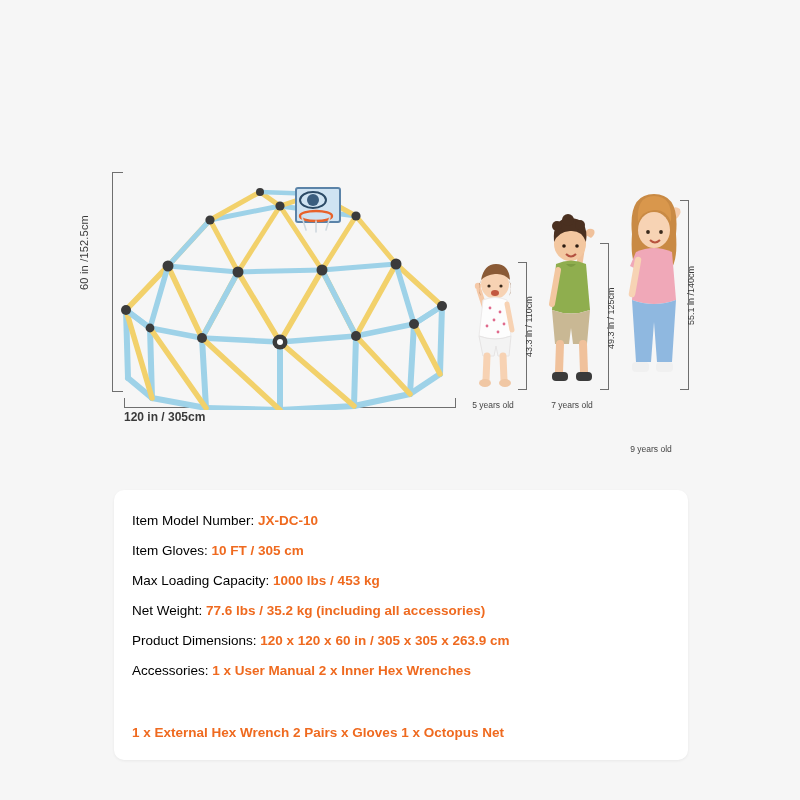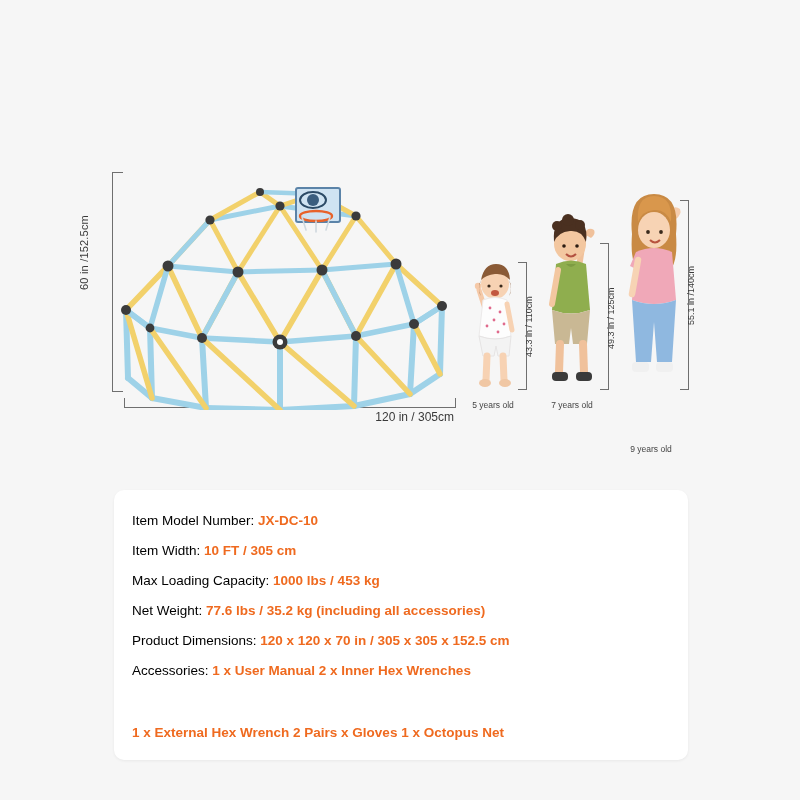--- a/index.html
+++ b/index.html
@@ -44,21 +44,21 @@
   
   .w-bracket{
     position:absolute;left:124px;top:398px;
     width:330px;height:9px;
     border-bottom:1.5px solid #6f6f6f;
     border-left:1.5px solid #6f6f6f;
     border-right:1.5px solid #6f6f6f;
   }
   .w-label{
     position:absolute;left:124px;top:410px;width:330px;
-    text-align:right;font-size:12px;color:#3a3a3a;
+    text-align:left;font-size:12px;color:#3a3a3a;font-weight:bold;
   }
 
   .dome{
     position:absolute;left:110px;top:160px;
     width:360px;height:250px;
   }
 
   
   .kid{position:absolute;}
   .kid-cap{
@@ -335,33 +335,33 @@
   </div>
 
   <div class="card">
     <div class="spec">
 
       <div class="row">
         <span class="lbl">Item Model Number: </span><span class="val">JX-DC-10</span>
       </div>
 
       <div class="row">
-        <span class="lbl">Item Width: </span><span class="val">10 FT / 305 cm</span>
+        <span class="lbl">Item Gloves: </span><span class="val">10 FT / 305 cm</span>
       </div>
 
       <div class="row">
         <span class="lbl">Max Loading Capacity: </span><span class="val">1000 lbs / 453 kg</span>
       </div>
 
       <div class="row">
         <span class="lbl">Net Weight: </span><span class="val">77.6 lbs / 35.2 kg (including all accessories)</span>
       </div>
 
       <div class="row">
-        <span class="lbl">Product Dimensions: </span><span class="val">120 x 120 x 70 in / 305 x 305 x 152.5 cm</span>
+        <span class="lbl">Product Dimensions: </span><span class="val">120 x 120 x 60 in / 305 x 305 x 263.9 cm</span>
       </div>
 
       <div class="row">
         <span class="lbl">Accessories: </span><span class="val">1 x User Manual   2 x Inner Hex Wrenches</span>
       </div>
 
       <div class="acc-line">1 x External Hex Wrench   2 Pairs x Gloves   1 x Octopus Net</div>
 
     </div>
   </div>

